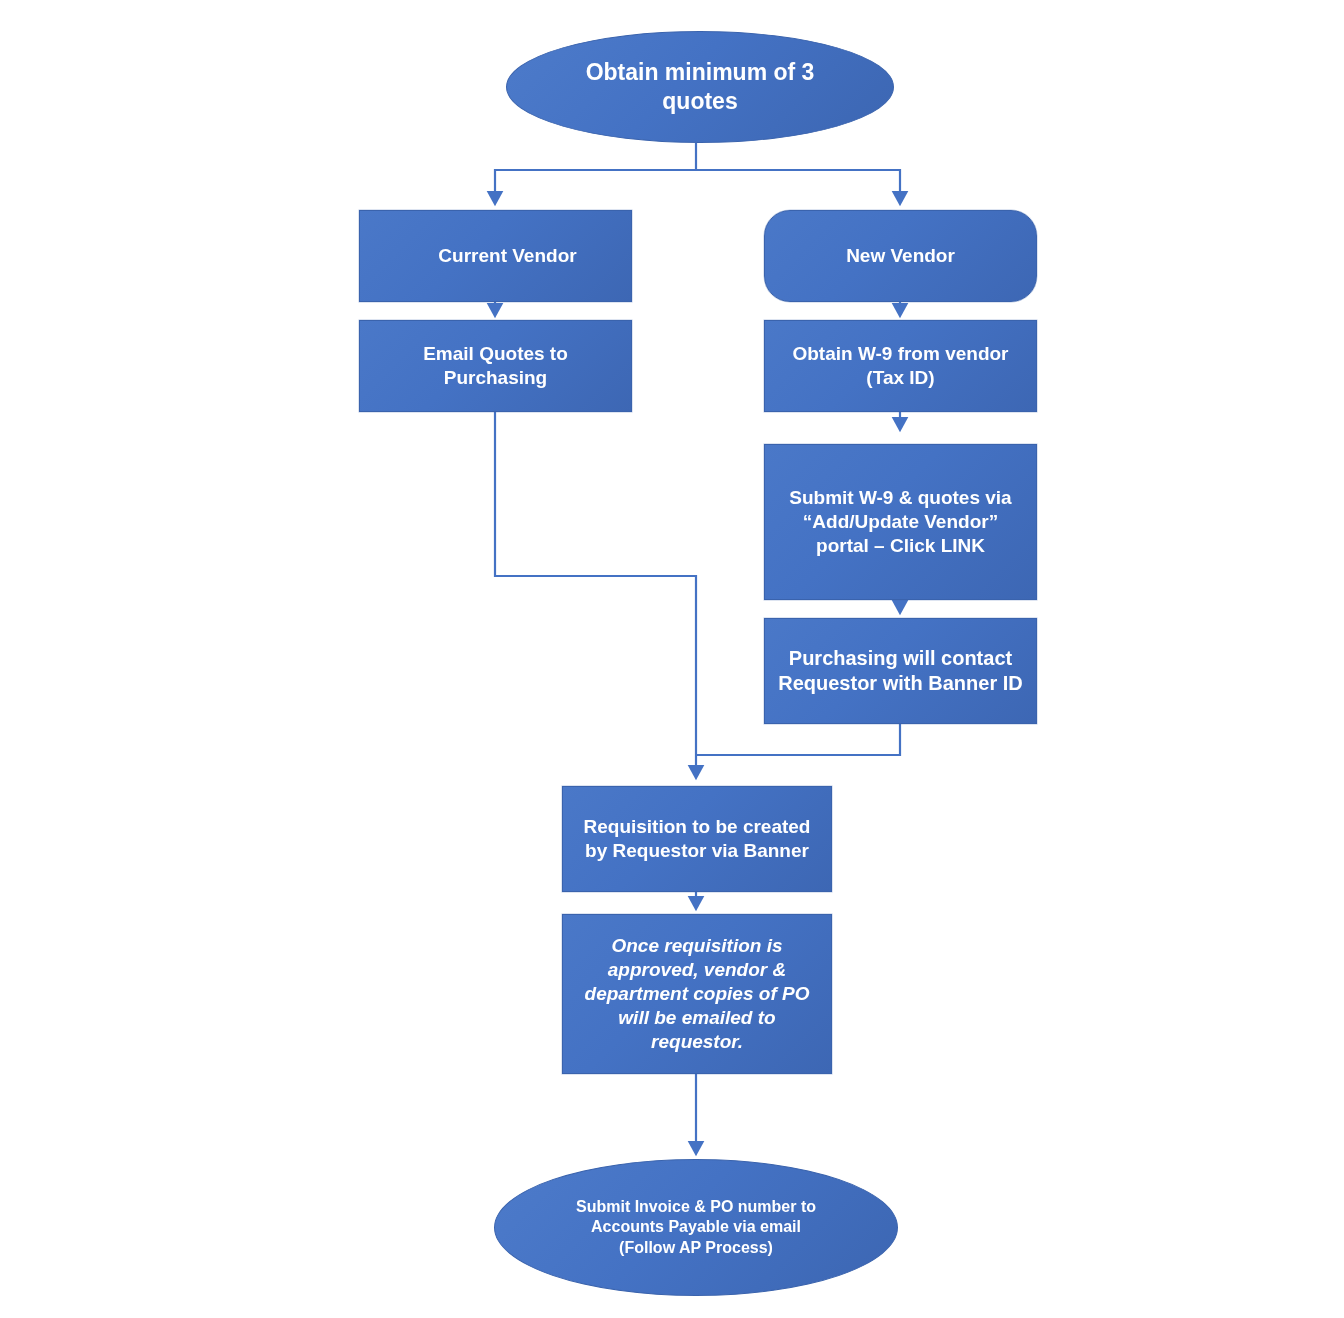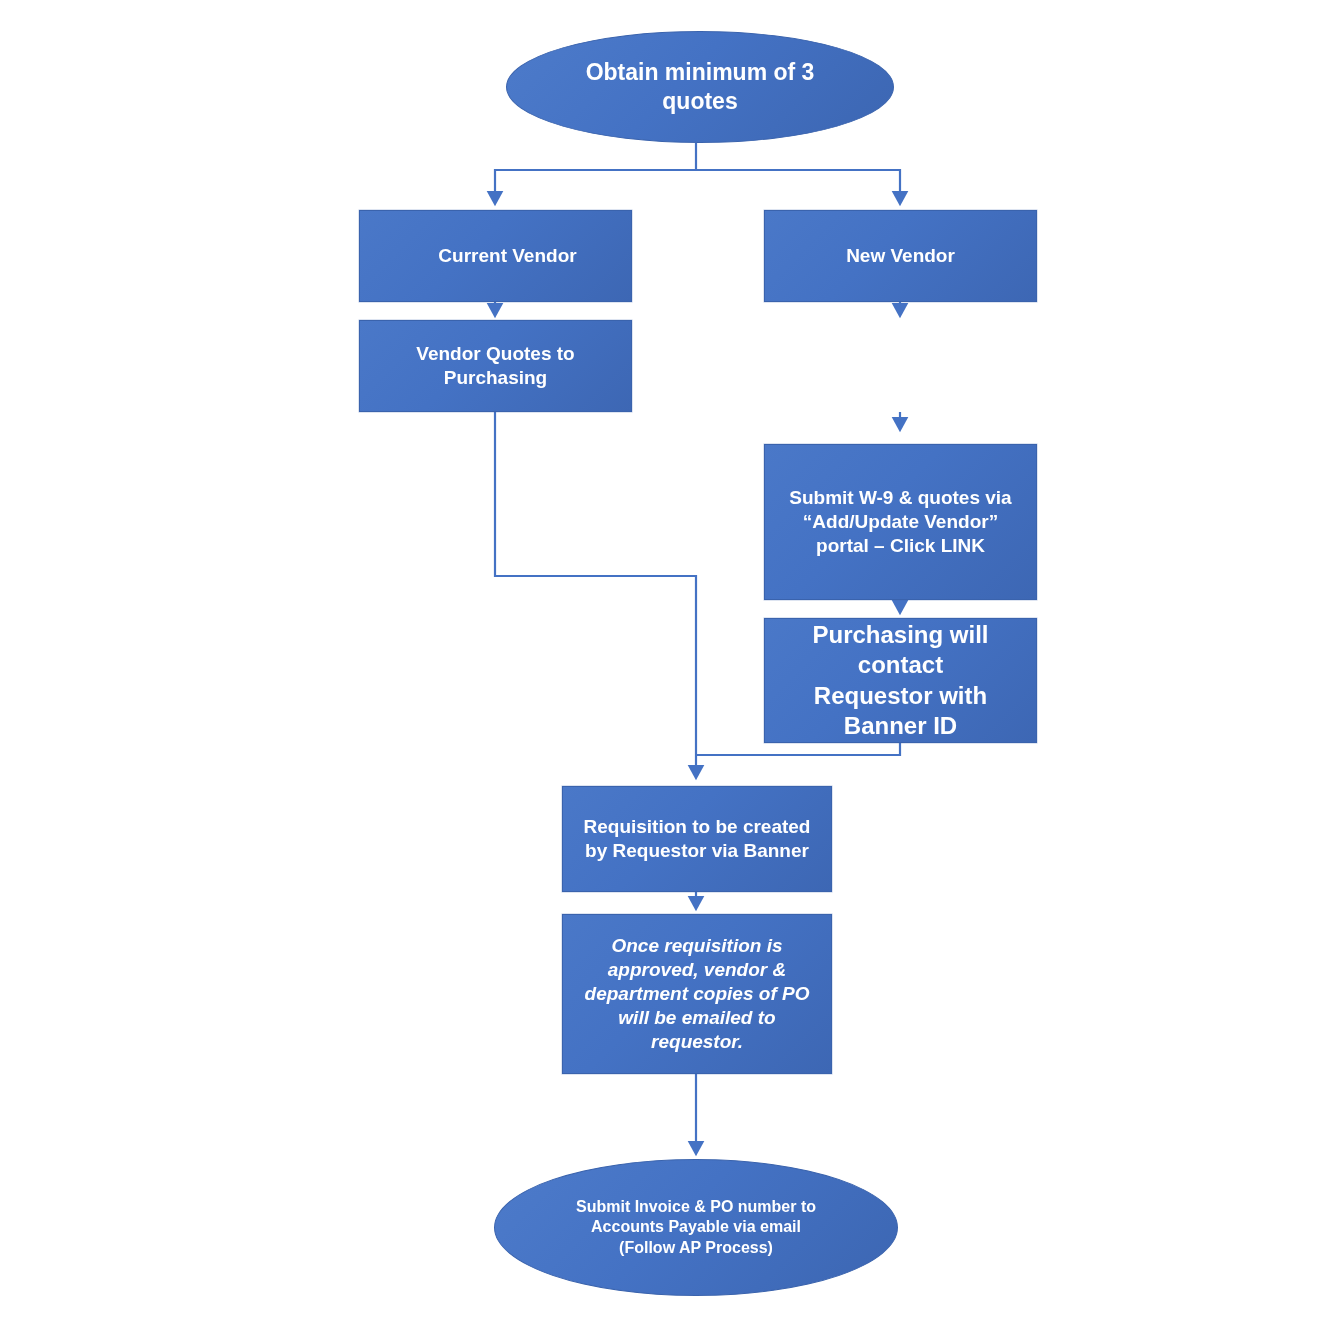--- a/index.html
+++ b/index.html
@@ -48,25 +48,25 @@
   }
   .node.terminator {
     background: linear-gradient(135deg, #4d7bca 0%, #4472c4 45%, #3c66b2 100%);
     border: 1px solid #3a63ad;
     border-radius: 50%;
     padding: 6px 26px;
   }
   
   #node-obtain-quotes    { left: 482px;  top: 31px;   width: 388px;  height: 112px; font-size: 23px; }
   #node-current-vendor   { left: 335px;  top: 210px;  width: 273px;  height: 92px;  font-size: 19px; padding-left: 32px; }
-  #node-new-vendor       { left: 740px;  top: 210px;  width: 273px;  height: 92px;  font-size: 19px; }
+  #node-new-vendor       { left: 740px;  top: 210px;  width: 273px;  height: 92px;  font-size: 19px; border-radius: 26px; }
   #node-email-quotes     { left: 335px;  top: 320px;  width: 273px;  height: 92px;  font-size: 19px; }
   #node-obtain-w9        { left: 740px;  top: 320px;  width: 273px;  height: 92px;  font-size: 19px; }
   #node-submit-w9        { left: 740px;  top: 444px;  width: 273px;  height: 156px; font-size: 19px; }
-  #node-purchasing-contact { left: 740px; top: 618px; width: 273px;  height: 125px; font-size: 24px; }
+  #node-purchasing-contact { left: 740px; top: 618px; width: 273px;  height: 106px; font-size: 20px; }
   #node-requisition      { left: 538px;  top: 786px;  width: 270px;  height: 106px; font-size: 19px; }
   #node-po-emailed       { left: 538px;  top: 914px;  width: 270px;  height: 160px; font-size: 19px; font-style: italic; }
   #node-submit-invoice   { left: 470px;  top: 1159px; width: 404px;  height: 137px; font-size: 16px; }
 </style>
 </head>
 <body>
 
 <div id="canvas">
 
   <svg id="connector-layer" viewBox="0 0 1344 1318">
@@ -112,23 +112,25 @@
     </g>
   </svg>
 
   <div class="node terminator" id="node-obtain-quotes">Obtain minimum of 3
 quotes</div>
 
   <div class="node process" id="node-current-vendor">Current Vendor</div>
 
   <div class="node process" id="node-new-vendor">New Vendor</div>
 
-  <div class="node process" id="node-email-quotes">Vendor Quotes to
+  <div class="node process" id="node-email-quotes">Email Quotes to
 Purchasing</div>
 
+  <div class="node process" id="node-obtain-w9">Obtain W-9 from vendor
+(Tax ID)</div>
 
   <div class="node process" id="node-submit-w9">Submit W-9 &amp; quotes via
 “Add/Update Vendor”
 portal – Click LINK</div>
 
   <div class="node process" id="node-purchasing-contact">Purchasing will contact
 Requestor with Banner ID</div>
 
   <div class="node process" id="node-requisition">Requisition to be created
 by Requestor via Banner</div>

